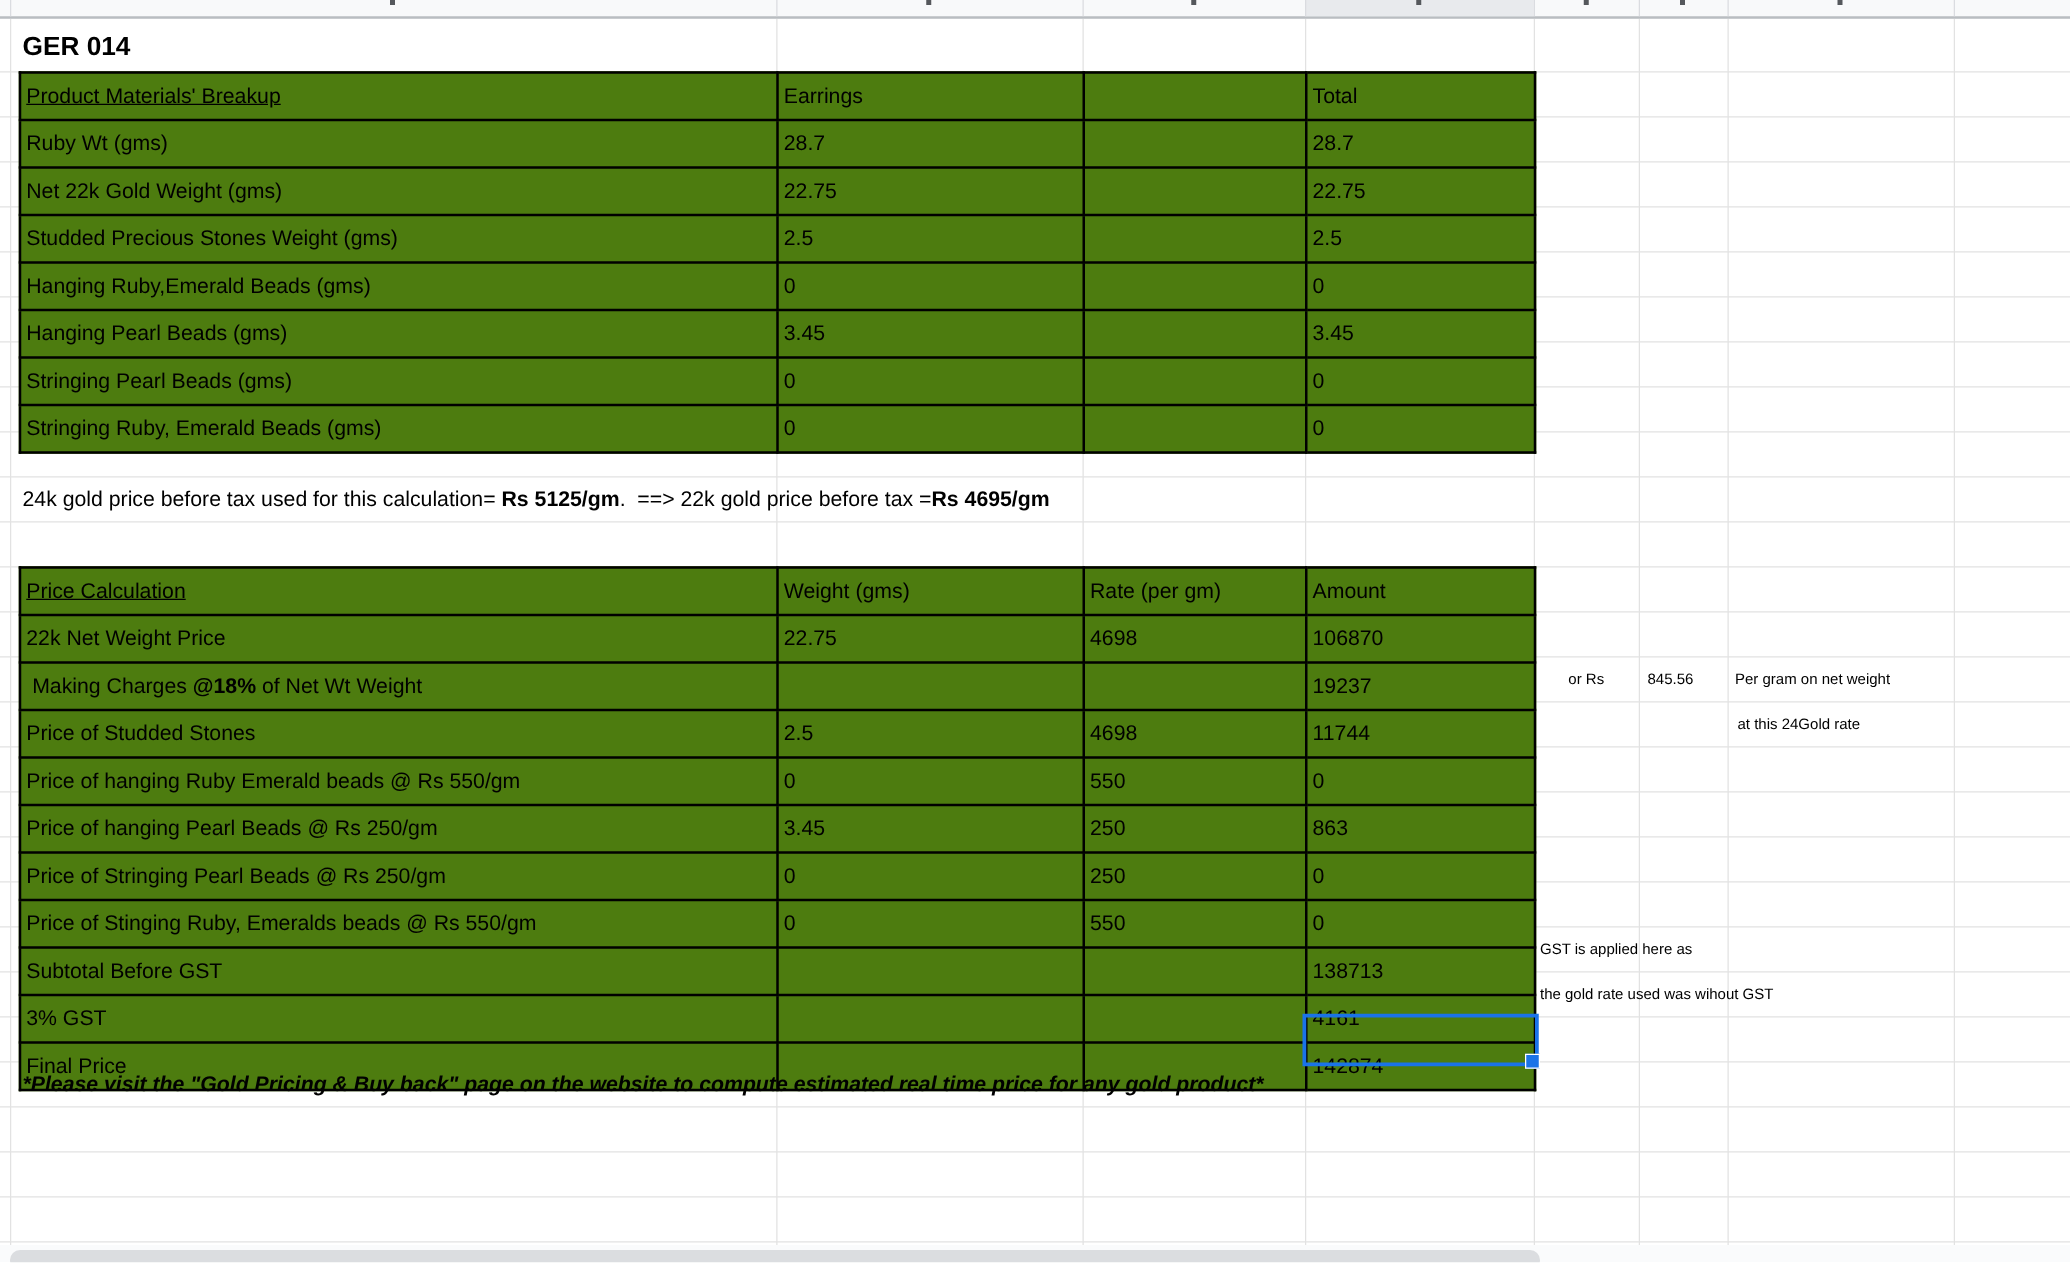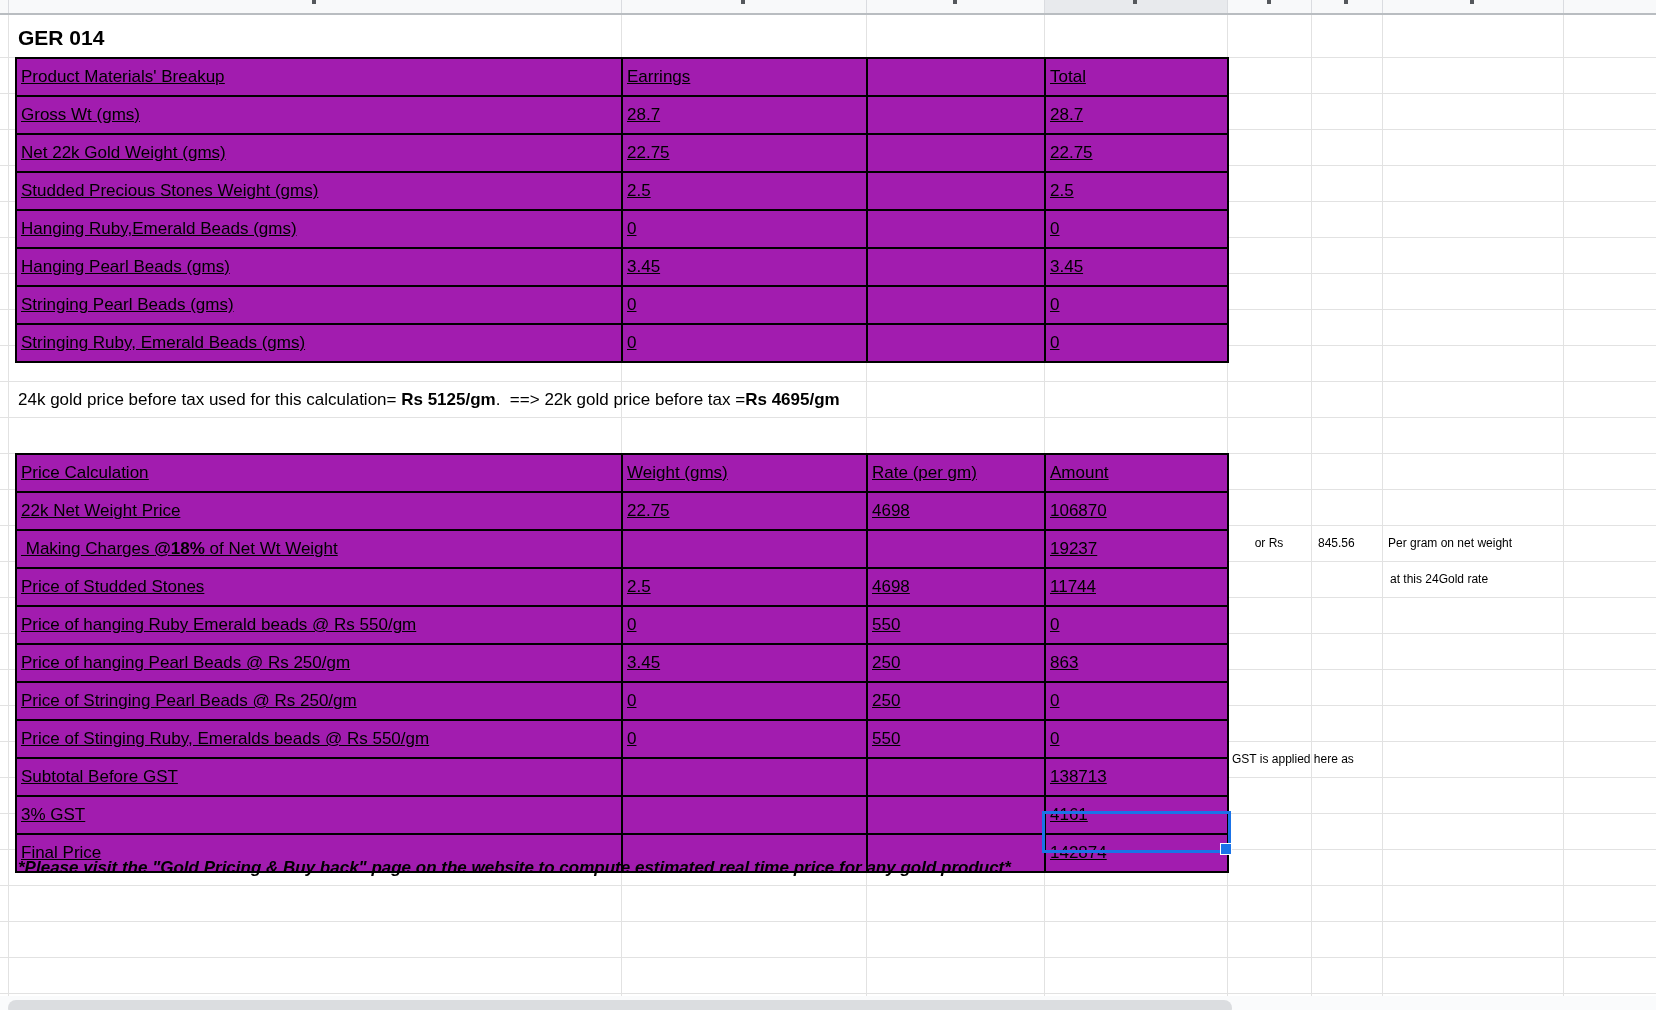--- a/index.html
+++ b/index.html
@@ -14,21 +14,21 @@
 
   .gridline-h{position:absolute;left:0;width:1656px;height:1px;background:#e2e2e2;z-index:1;}
   .gridline-v{position:absolute;top:15px;width:1px;height:981px;background:#e2e2e2;z-index:1;}
 
   .cellbox{position:absolute;z-index:2;font-size:17px;white-space:pre;}
 
   #ger-title{left:18px;top:15px;height:54px;line-height:46px;font-size:21px;font-weight:bold;}
   #gold-note{left:18px;top:381px;height:36px;line-height:37px;white-space:pre-wrap;}
   #footer-note{left:18px;top:849px;height:36px;line-height:37px;font-weight:bold;font-style:italic;}
 
-  table.sheet-tbl{position:absolute;left:15px;border-collapse:collapse;table-layout:fixed;background:#a21caf;z-index:2;text-decoration:underline;}
+  table.sheet-tbl{position:absolute;left:15px;border-collapse:collapse;table-layout:fixed;background:#4d7c0f;z-index:2;}
   table.sheet-tbl td,table.sheet-tbl th{border:2px solid #000;font-size:17px;font-weight:normal;height:36px;padding:0 4px;vertical-align:middle;white-space:pre;overflow:hidden;text-align:left;}
   #materials-table{top:57px;}
   #price-table{top:453px;}
   .tbl-title{font-weight:bold;text-decoration:underline;}
   .hdr-b{font-weight:bold;}
   .al-c{text-align:center;}
   .al-r{text-align:right;}
   .bold{font-weight:bold;}
 
   .annot{position:absolute;z-index:2;font-size:12px;height:36px;line-height:37px;white-space:pre;overflow:hidden;}
@@ -116,21 +116,21 @@
         <col style="width:183px">
       </colgroup>
     <tbody>
         <tr>
       <th class="tbl-title">Product Materials' Breakup</th>
       <th class="hdr-b al-c">Earrings</th>
       <th></th>
       <th class="hdr-b al-c">Total</th>
     </tr>
     <tr>
-      <td>Gross Wt (gms)</td>
+      <td>Ruby Wt (gms)</td>
       <td class="al-c">28.7</td>
       <td></td>
       <td class="al-c">28.7</td>
     </tr>
     <tr>
       <td>Net 22k Gold Weight (gms)</td>
       <td class="al-c">22.75</td>
       <td></td>
       <td class="al-c">22.75</td>
     </tr>
@@ -244,20 +244,21 @@
       <td class="al-r bold">142874</td>
     </tr>
   </tbody>
     </table>
 
   <div id="annot-or-rs" class="annot">or Rs</div>
   <div id="annot-pergram-val" class="annot">845.56</div>
   <div id="annot-pergram-note" class="annot">Per gram on net weight</div>
   <div id="annot-pergram-note2" class="annot">at this 24Gold rate</div>
   <div id="annot-gst1" class="annot">GST is applied here as</div>
+  <div id="annot-gst2" class="annot">the gold rate used was wihout GST</div>
 
   <div id="sel-box"></div>
   <div id="sel-handle"></div>
 
   <div id="footer-note" class="cellbox">*Please visit the "Gold Pricing &amp; Buy back" page on the website to compute estimated real time price for any gold product*</div>
 
   <div id="scroll-track"></div>
   <div id="scroll-thumb"></div>
 </div>
 

